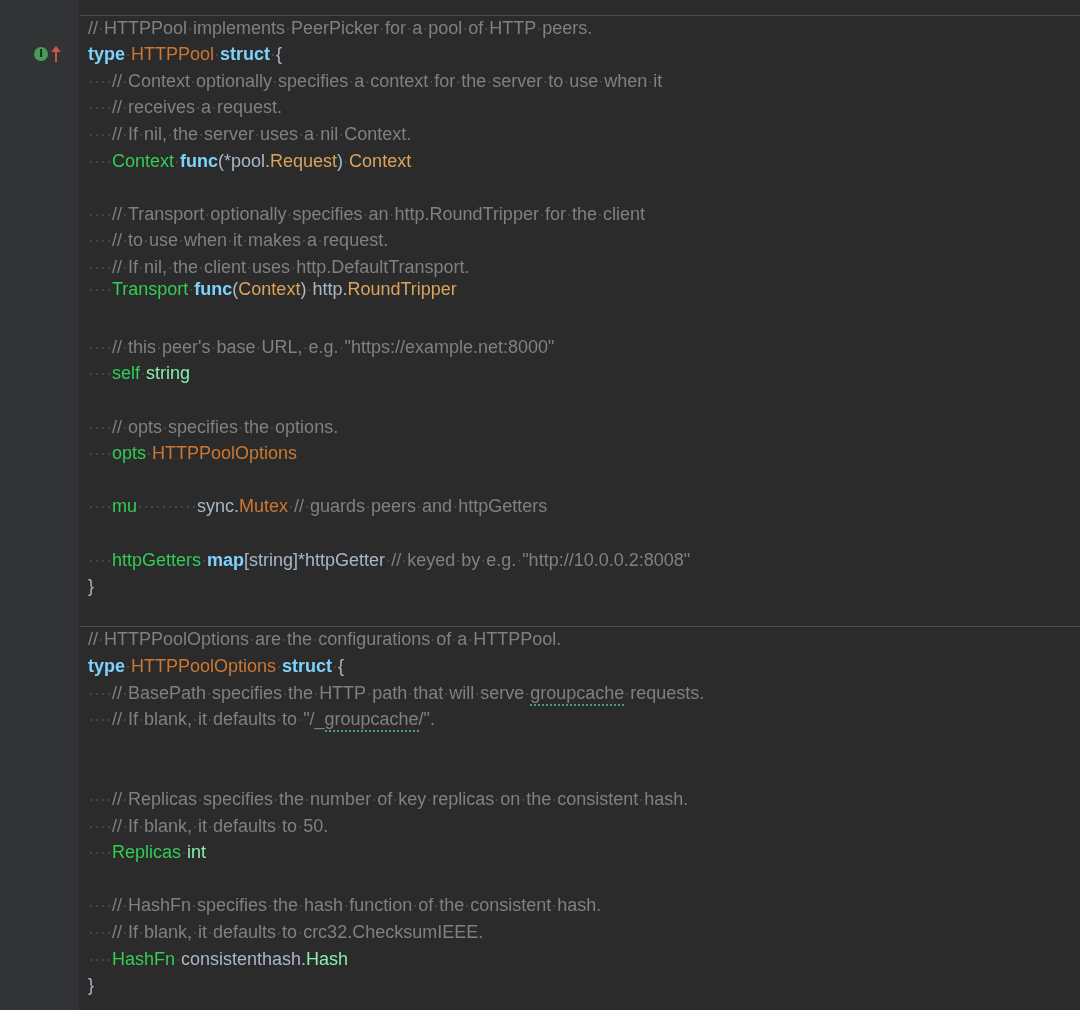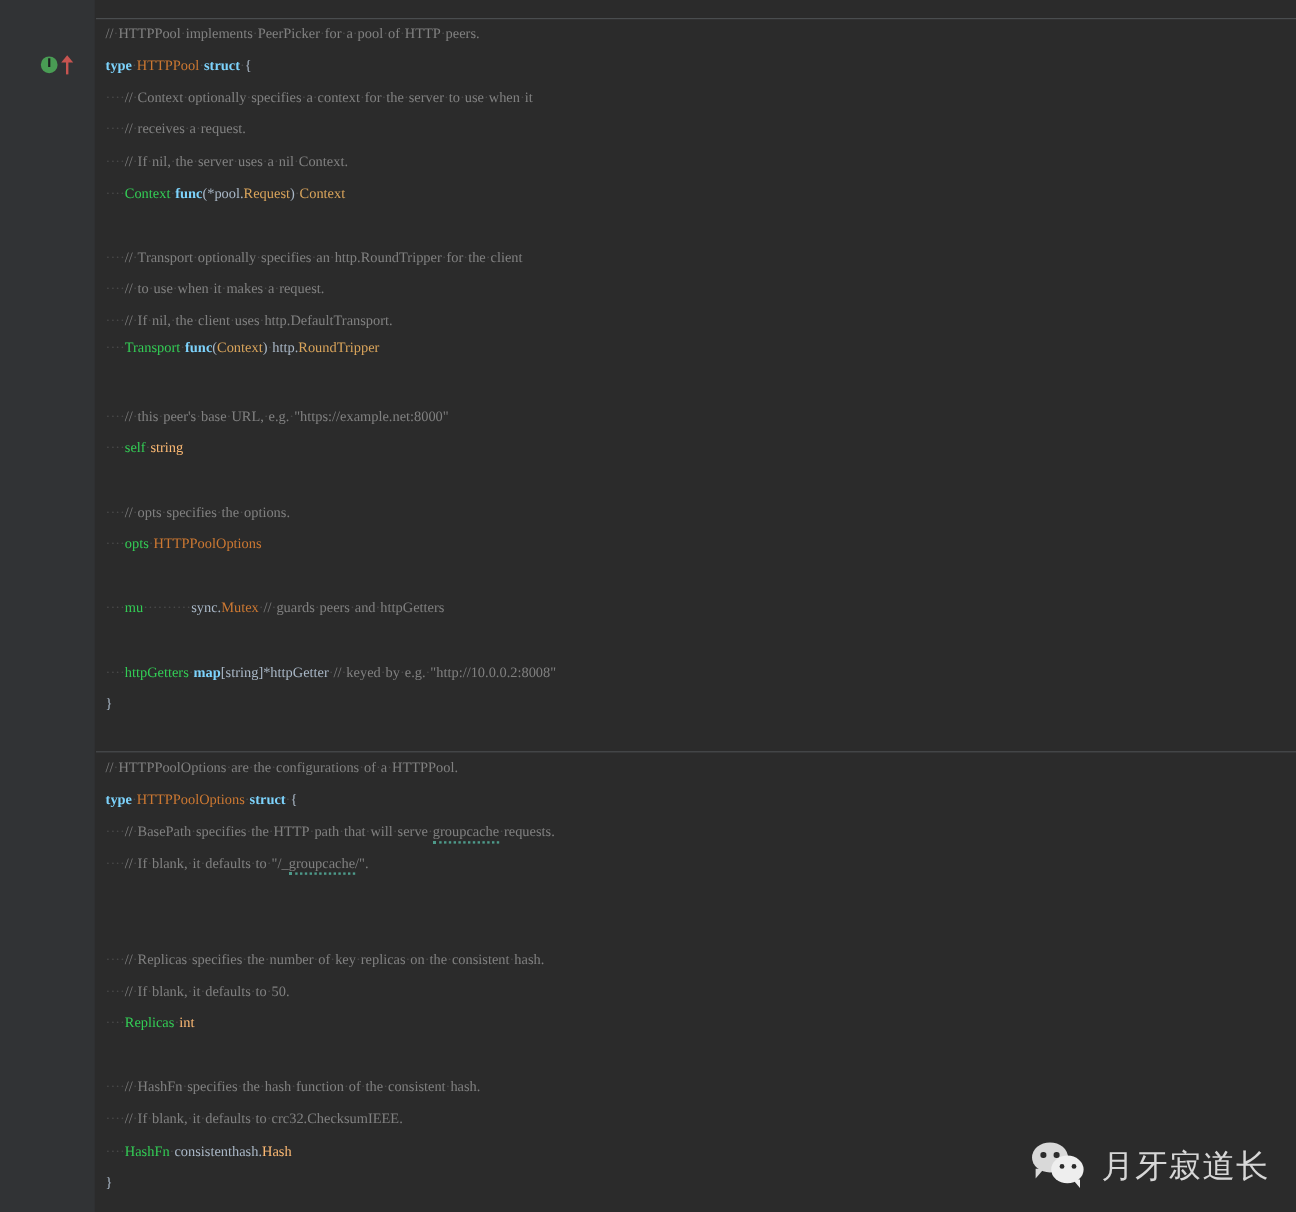--- a/index.html
+++ b/index.html
@@ -69,34 +69,34 @@
   
   #code {
     position:absolute; left:80px; top:0;
     width:1000px; height:1010px;
     background:#2b2b2b;
   }
   .cl {
     position:absolute; left:0;
     height:26.6px; line-height:26.6px;
     white-space:pre;
-    font-size:12px;
-    font-family:Liberation Serif, serif;
+    font-size:18px;
+    font-family:Liberation Sans, sans-serif;
     padding-left:8px;
   }
 
   
   .c   { color:#808080; }                 
   .kw  { color:#7dd3fc; font-weight:bold;}
   .typ { color:#cc7832; }                 
   .fld { color:#33cc55; }                 
   .bty { color:#a9b7c6; }                 
   .rty { color:#d9a45b; }
   .pun { color:#a9b7c6; }
-  .tea { color:#fdba74; }
+  .tea { color:#86efac; }
 
   
   .ws { color:#4a4a4a; }
 
   
   .typo {
     border-bottom:2px dotted #4e9a8a;
     padding-bottom:1px;
   }
 
@@ -242,25 +242,14 @@
       <div class="cl" style="top: 945.6px;"><span class="ws">····</span><span class="fld">HashFn</span><span class="ws">·</span><span class="bty">consistenthash.</span><span class="tea">Hash</span></div>
       <div class="cl" style="top: 972.2px;"><span class="pun">}</span></div>
       <div class="cl" style="top: 998.8px;"></div>
     </div>
 
   <div id="separators">
       <div class="hsep" style="top: 14.6px; background: rgb(74, 77, 79);"></div>
       <div class="hsep" style="top: 626.4px; background: rgb(74, 77, 79);"></div>
     </div>
 
-  <div id="watermark">
-    <div id="wechat-logo">
-      <div class="bub1"></div>
-      <div class="bub2"></div>
-      <div class="e e1"></div>
-        <div class="e e2"></div>
-      <div class="e e3"></div>
-        <div class="e e4"></div>
-    </div>
-    <div id="wm-text">月牙寂道长</div>
-  </div>
 
 </div>
 
 </body></html>

